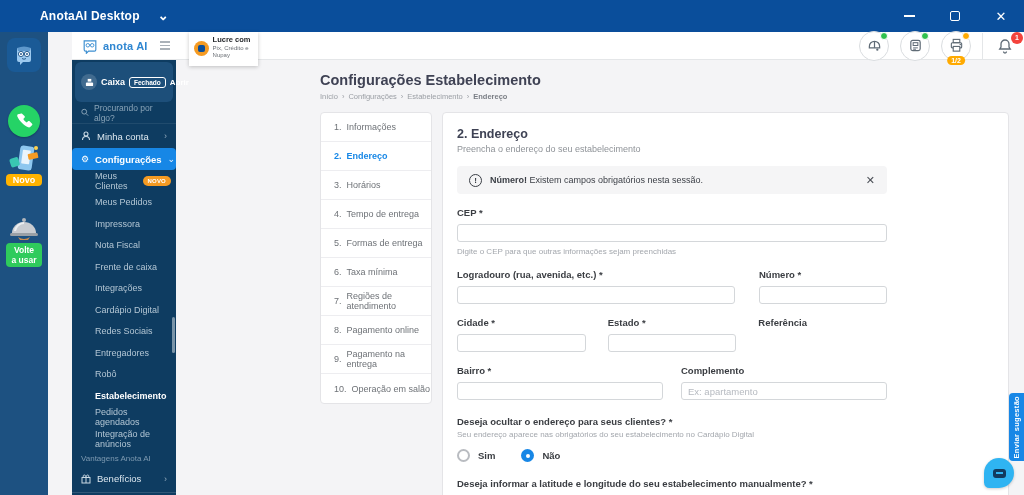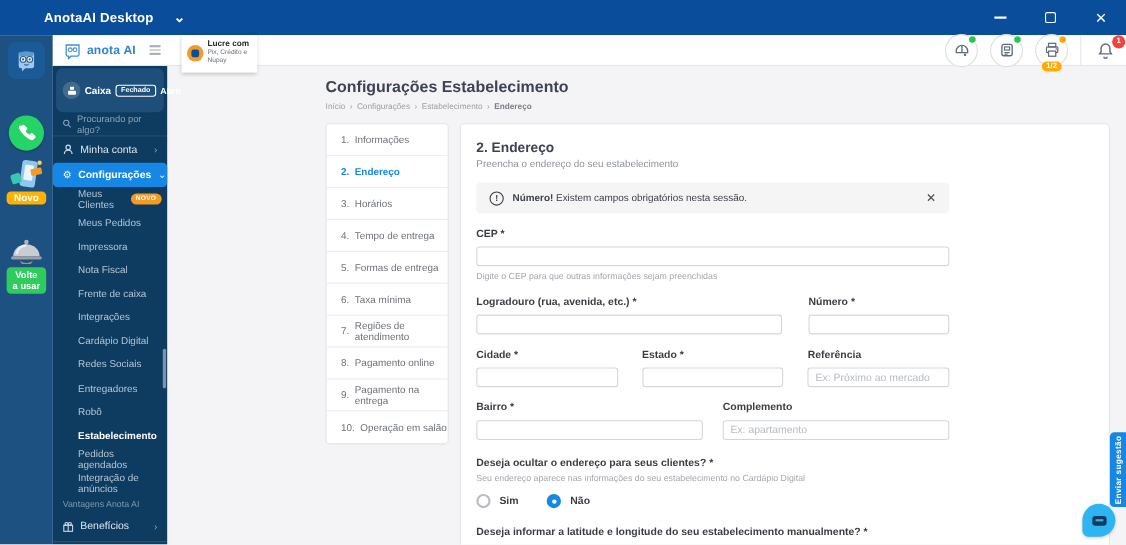--- a/index.html
+++ b/index.html
@@ -19,21 +19,21 @@
 
   
   .rail { width:48px; background:#1d5181; position:relative; flex:none; }
   .rail-item { position:absolute; left:0; width:48px; display:flex; flex-direction:column; align-items:center; cursor:pointer; }
   .owl-tile { width:34px; height:34px; border-radius:8px; background:#1a5a96; display:flex; align-items:center; justify-content:center; }
   .wa-circ { width:32px; height:32px; border-radius:50%; background:#25d366; display:flex; align-items:center; justify-content:center; box-shadow:0 1px 2px rgba(0,0,0,.25); }
   .badge-novo { margin-top:2px; background:#ffb300; color:#fff; font-size:9px; font-weight:700; padding:1px 7px; border-radius:4px; }
   .badge-volte { margin-top:2px; background:#2fcb5c; color:#fff; font-size:8.5px; font-weight:700; padding:2px 5px; border-radius:4px; text-align:center; line-height:1.2; }
 
   
-  .col { flex:1; display:flex; flex-direction:column; min-width:0; }
+  .col { flex:1; display:flex; flex-direction:column; min-width:0;padding-left:24px; }
 
   
   .topbar { height:28px; background:#fff; border-bottom:1px solid #e4e6e8; display:flex; align-items:center; padding-left:10px; position:relative; z-index:4; }
   .brand { display:flex; align-items:center; gap:5px; }
   .brand-text { font-size:11px; font-weight:700; color:#2e86d1; letter-spacing:.2px; }
   .collapse-ic { margin-left:9px; display:flex; flex-direction:column; gap:2px; cursor:pointer; padding:3px; }
   .collapse-ic i { display:block; width:10px; height:1.5px; background:#aab1b8; }
   .promo-tab { margin-left:16px; background:#fff; box-shadow:0 1px 4px rgba(0,0,0,.22); padding:3px 7px 3px 24px; position:relative; height:34px; align-self:flex-start; cursor:pointer; min-width:66px; }
   .promo-ic { position:absolute; left:5px; top:9px; width:15px; height:15px; border-radius:50%; background:#f59b23; display:flex; align-items:center; justify-content:center; }
   .promo-ic i { width:7px; height:7px; background:#0a4e9b; border-radius:2px; display:block; }
@@ -425,38 +425,37 @@
                 <div>
                   <label class="flabel">Cidade *</label>
                   <input class="finput" style="">
                 </div>
                 <div>
                   <label class="flabel">Estado *</label>
                   <input class="finput" style="">
                 </div>
                 <div>
                   <label class="flabel">Referência</label>
-                  <input class="finput" placeholder="Ex: Próximo ao mercado" style="">
                 </div>
               </div>
 
               <div class="fgroup frow2b">
                 <div>
                   <label class="flabel">Bairro *</label>
                   <input class="finput" style="">
                 </div>
                 <div>
                   <label class="flabel">Complemento</label>
                   <input class="finput" placeholder="Ex: apartamento" style="">
                 </div>
               </div>
 
               <div class="fgroup" style="margin-top:16px;">
                 <label class="flabel">Deseja ocultar o endereço para seus clientes? *</label>
-                <div class="q-helper">Seu endereço aparece nas informações do seu estabelecimento no Cardápio Digital</div>
+                <div class="q-helper">Seu endereço aparece nas obrigatórios do seu estabelecimento no Cardápio Digital</div>
                 <div class="radio-row">
                   <div class="radio-opt">
                     <span class="rb"></span>
                     <span class="rb-label">Sim</span>
                   </div>
                   <div class="radio-opt">
                     <span class="rb checked"></span>
                     <span class="rb-label">Não</span>
                   </div>
                 </div>

